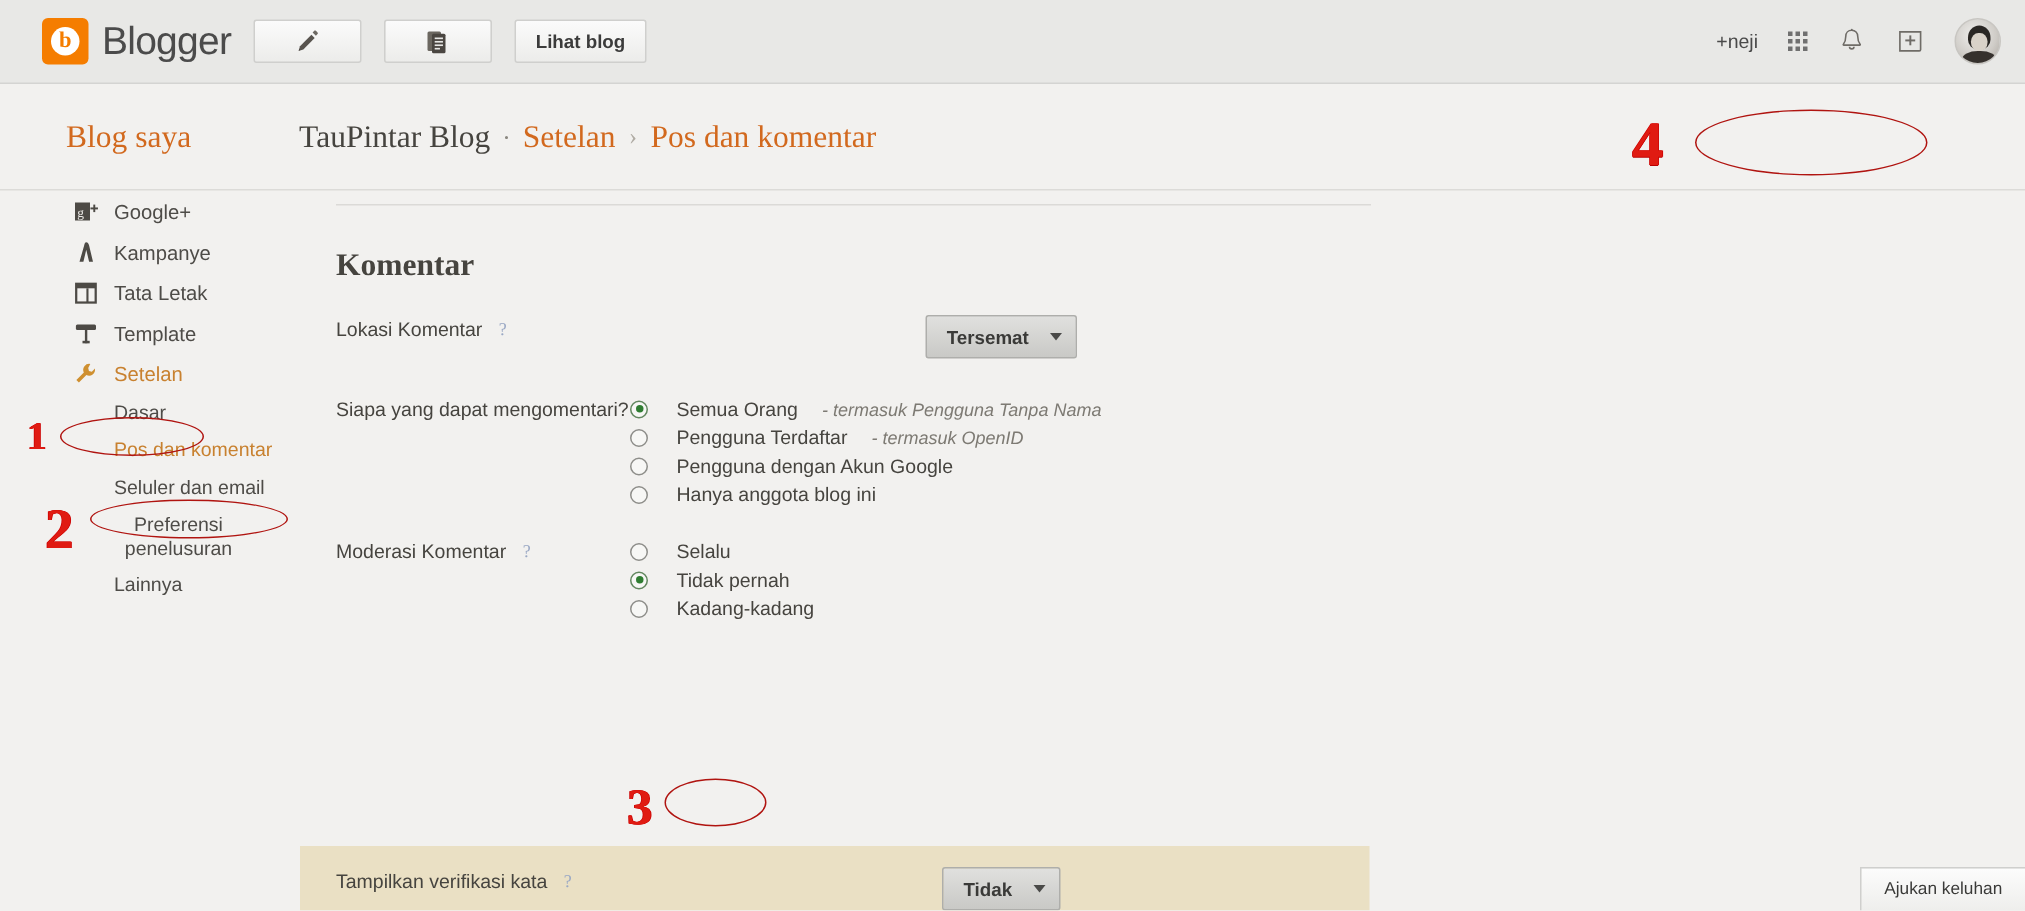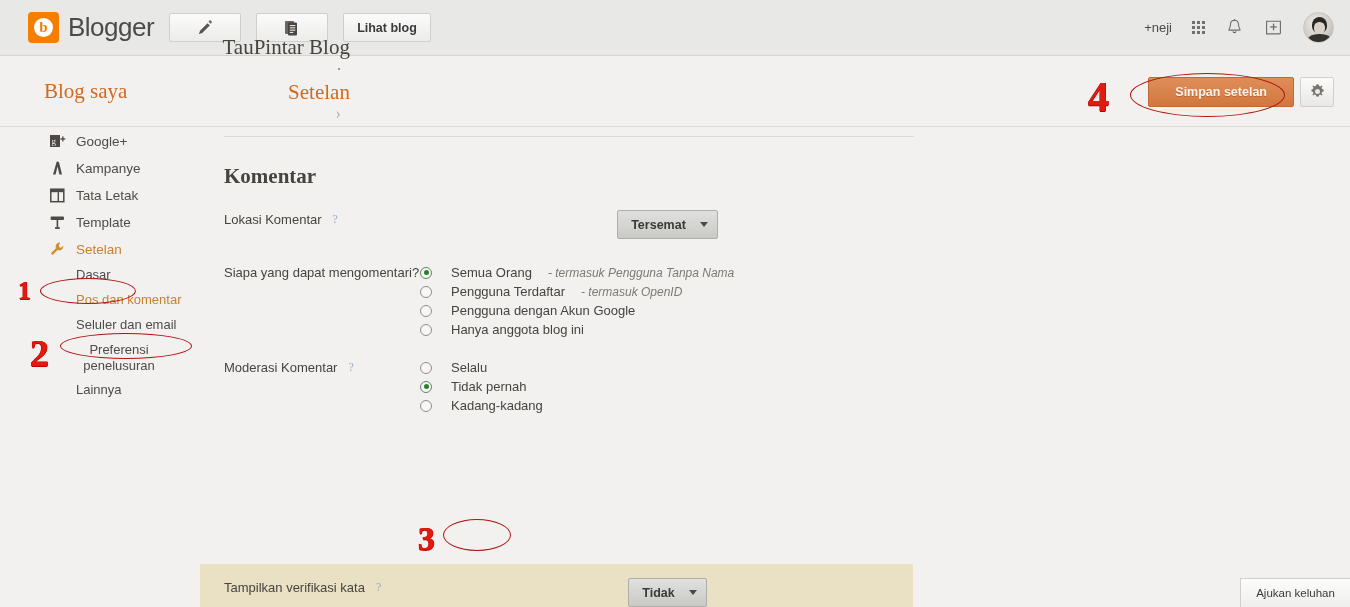--- a/index.html
+++ b/index.html
@@ -77,22 +77,22 @@
   #crumbbar {
     position: absolute; left: 0; top: 57px; width: 1350px; height: 70px;
     background: #f2f1ef; border-bottom: 1px solid #dcdbd8;
     display: flex; align-items: center;
   }
   #myblog {
     margin-left: 44px; font-size: 21px; color: #d2691e;
     font-family: "Liberation Serif", serif; cursor: pointer;
   }
   #crumbs {
-    margin-left: 72px; display: flex; align-items: flex-end;
-    font-family: "Liberation Serif", serif; font-size: 21px; flex-direction: column;
+    margin-left: 72px; display: flex; align-items: center;
+    font-family: "Liberation Serif", serif; font-size: 21px;
   }
   .crumb-blog { color: #46443f; }
   .crumb-dot { color: #8b8880; margin: 0 8px; font-size: 17px; }
   .crumb-link { color: #d2691e; cursor: pointer; }
   .crumb-sep { color: #b0aca4; margin: 0 9px; font-size: 16px; }
   .crumb-cur { color: #d2691e; cursor: pointer; }
 
   .cb-right {
     margin-left: auto; margin-right: 16px;
     display: flex; align-items: center; gap: 6px;
@@ -302,31 +302,20 @@
     <div id="myblog">Blog saya</div>
 
     <div id="crumbs">
       <span class="crumb-blog">TauPintar Blog</span>
       <span class="crumb-dot">·</span>
       <span class="crumb-link">Setelan</span>
       <span class="crumb-sep">›</span>
       <span class="crumb-cur">Pos dan komentar</span>
     </div>
 
-    <div class="cb-right">
-      <div id="save-btn">Simpan setelan</div>
-      <div id="gear-btn">
-        <span>
-          <svg class="icon-svg" width="17" height="17" viewBox="0 0 17 17">
-            <path d="M8.5 1.3l1.1.3.5 1.5 1.4.3 1.2-1 .9.9-1 1.2.3 1.4 1.5.5.3 1.1-.3 1.1-1.5.5-.3 1.4 1 1.2-.9.9-1.2-1-1.4.3-.5 1.5-1.1.3-1.1-.3-.5-1.5-1.4-.3-1.2 1-.9-.9 1-1.2-.3-1.4-1.5-.5-.3-1.1.3-1.1 1.5-.5.3-1.4-1-1.2.9-.9 1.2 1 1.4-.3.5-1.5z" fill="#777470"></path>
-            <circle cx="8.5" cy="8.5" r="2.5" fill="#e8e8e6"></circle>
-          </svg>
-        </span>
-      </div>
-    </div>
   </div>
 
   <div id="sidebar">
 
     <div class="side-item" style="top:0">
       <span class="side-ico">
         <svg class="icon-svg" width="17" height="17" viewBox="0 0 17 17">
           <rect x="1" y="2" width="10" height="12" fill="#4d4a45"></rect>
           <text x="2.5" y="11.4" font-size="9" font-family="Liberation Serif, serif" fill="#eceae7">g</text>
           <rect x="11.3" y="5.3" width="5" height="1.3" fill="#4d4a45"></rect>

